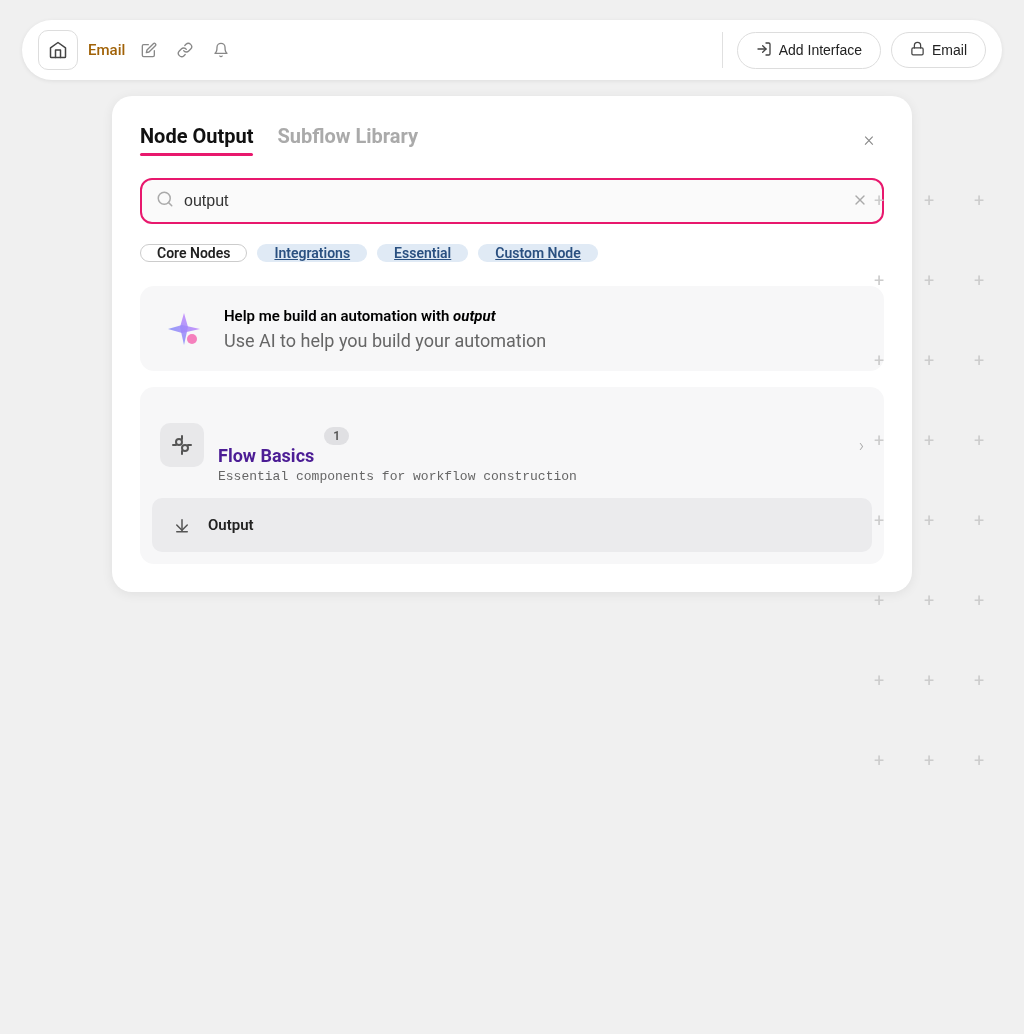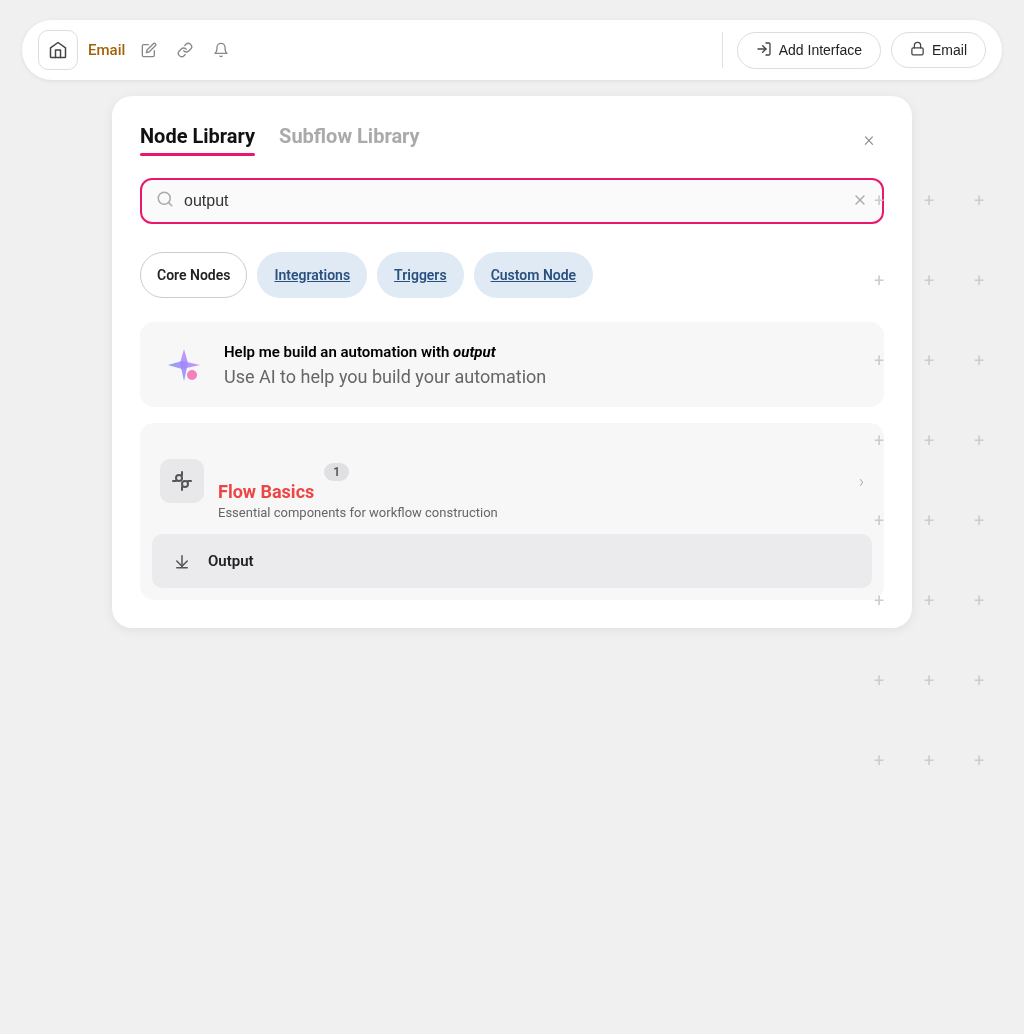--- a/index.html
+++ b/index.html
@@ -176,26 +176,25 @@
 
     
     .filter-chips {
       display: flex;
       flex-wrap: wrap;
       gap: 10px;
       margin-bottom: 24px;
     }
     .chip {
       border-radius: 999px;
-      padding: 14px 16px;
+      padding: 0 16px;
       font-size: 14px;
       font-weight: 600;
       cursor: pointer;
       border: 1.5px solid transparent;
-      margin-top: 8px;
     }
     .chip.outlined {
       border-color: #ccc;
       background: #fff;
       color: #222;
     }
     .chip.filled {
       background: #e0eaf5;
       color: #2a5080;
       border-color: transparent;
@@ -266,35 +265,36 @@
     }
     .section-info { flex: 1; }
     .section-title-row {
       display: flex;
       align-items: center;
       gap: 10px;
     }
     .section-title {
       font-size: 18px;
       font-weight: 700;
-      color: #ef4444;
+      color: #4c1d95;
       margin-top: 40px;
     }
     .section-badge {
       background: #e0e0e3;
       color: #555;
       border-radius: 999px;
       font-size: 12px;
       font-weight: 600;
       padding: 2px 9px;
     }
     .section-desc {
       font-size: 13px;
       color: #666;
       margin-top: 3px;
+      font-family: Liberation Mono, monospace;
     }
     .section-chevron {
       color: #aaa;
       font-size: 18px;
       font-weight: 300;
     }
 
     
     .node-item {
       margin: 0 12px 12px 12px;
@@ -390,21 +390,21 @@
         <path d="M7 11V7a5 5 0 0110 0v4"></path>
       </svg>
     </span>
     <span>Email</span>
   </button>
 </div>
 
 <div class="main-panel">
 
   <div class="tabs">
-    <div class="tab active">Node Library</div>
+    <div class="tab active">Node Output</div>
     <div class="tab">Subflow Library</div>
     <div class="close-btn">×</div>
   </div>
 
   <div class="search-box">
     <div class="search-icon">
       <svg width="18" height="18" viewBox="0 0 24 24" fill="none" stroke="#aaa" stroke-width="2" stroke-linecap="round" stroke-linejoin="round">
         <circle cx="11" cy="11" r="8"></circle>
         <line x1="21" y1="21" x2="16.65" y2="16.65"></line>
       </svg>
@@ -419,21 +419,21 @@
   </div>
 
   <div class="filter-chips">
     <div class="chip outlined">
       <span>Core Nodes</span>
     </div>
     <div class="chip filled">
       <span>Integrations</span>
     </div>
     <div class="chip filled">
-      <span>Triggers</span>
+      <span>Essential</span>
     </div>
     <div class="chip filled">
       <span>Custom Node</span>
     </div>
   </div>
 
   <div class="ai-card">
     <div class="ai-icon">
       <svg width="44" height="44" viewBox="0 0 44 44" fill="none" xmlns="http://www.w3.org/2000/svg">
         <path d="M22 6 L26 20 L22 38 L18 20 Z" fill="url(#grad1)" opacity="0.85"></path>

